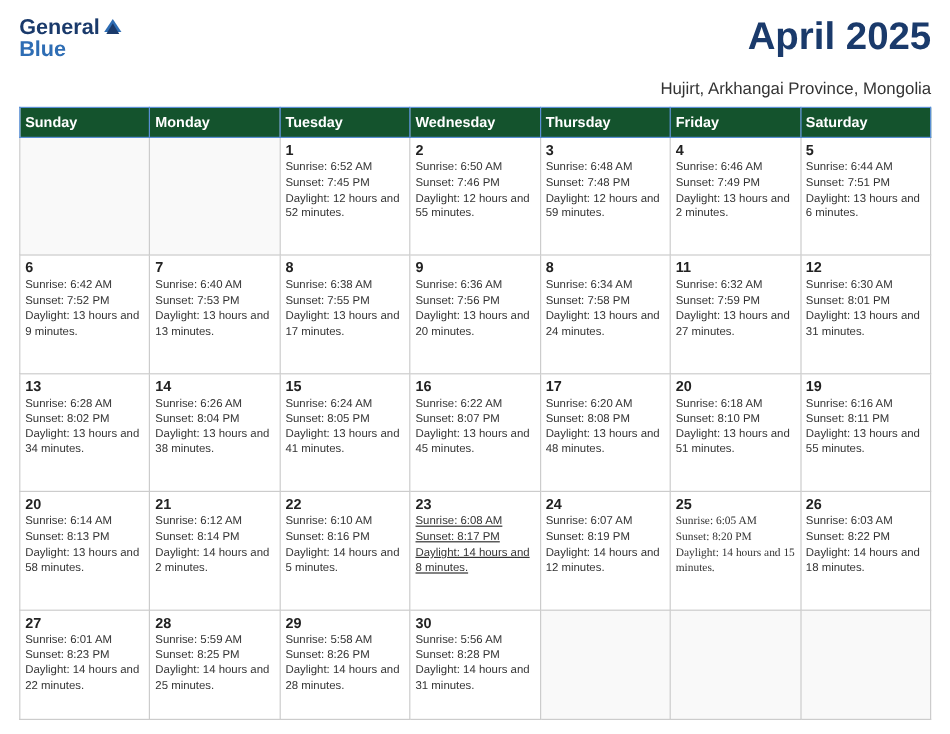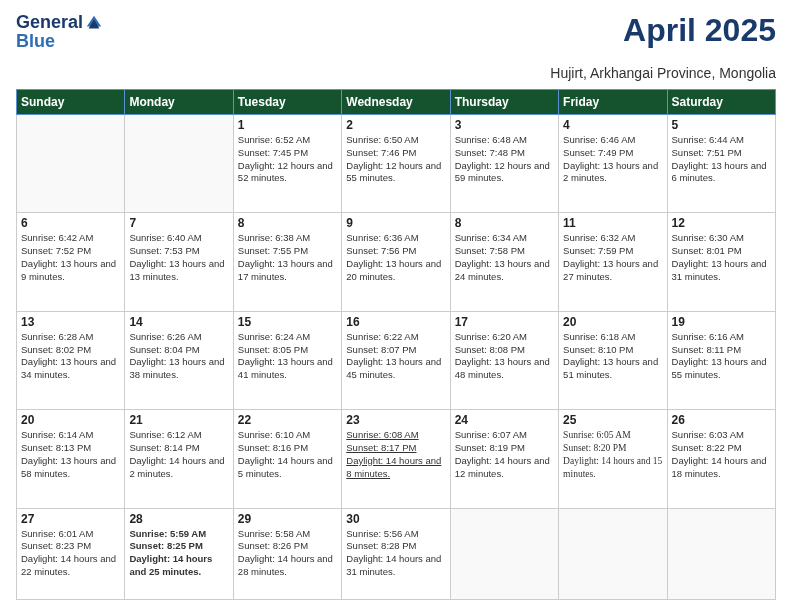--- a/index.html
+++ b/index.html
@@ -302,21 +302,21 @@
         </tr>
         <tr class="last-row">
           <td>
             <span class="day-num">27</span>
             <div class="day-info" style="white-space: pre-line;">Sunrise: 6:01 AM
 Sunset: 8:23 PM
 Daylight: 14 hours and 22 minutes.</div>
           </td>
           <td>
             <span class="day-num">28</span>
-            <div class="day-info" style="white-space: pre-line; font-weight: bold;">Sunrise: 5:59 AM
+            <div class="day-info" style="white-space: pre-line;">Sunrise: 5:59 AM
 Sunset: 8:25 PM
 Daylight: 14 hours and 25 minutes.</div>
           </td>
           <td>
             <span class="day-num">29</span>
             <div class="day-info" style="white-space: pre-line;">Sunrise: 5:58 AM
 Sunset: 8:26 PM
 Daylight: 14 hours and 28 minutes.</div>
           </td>
           <td>

